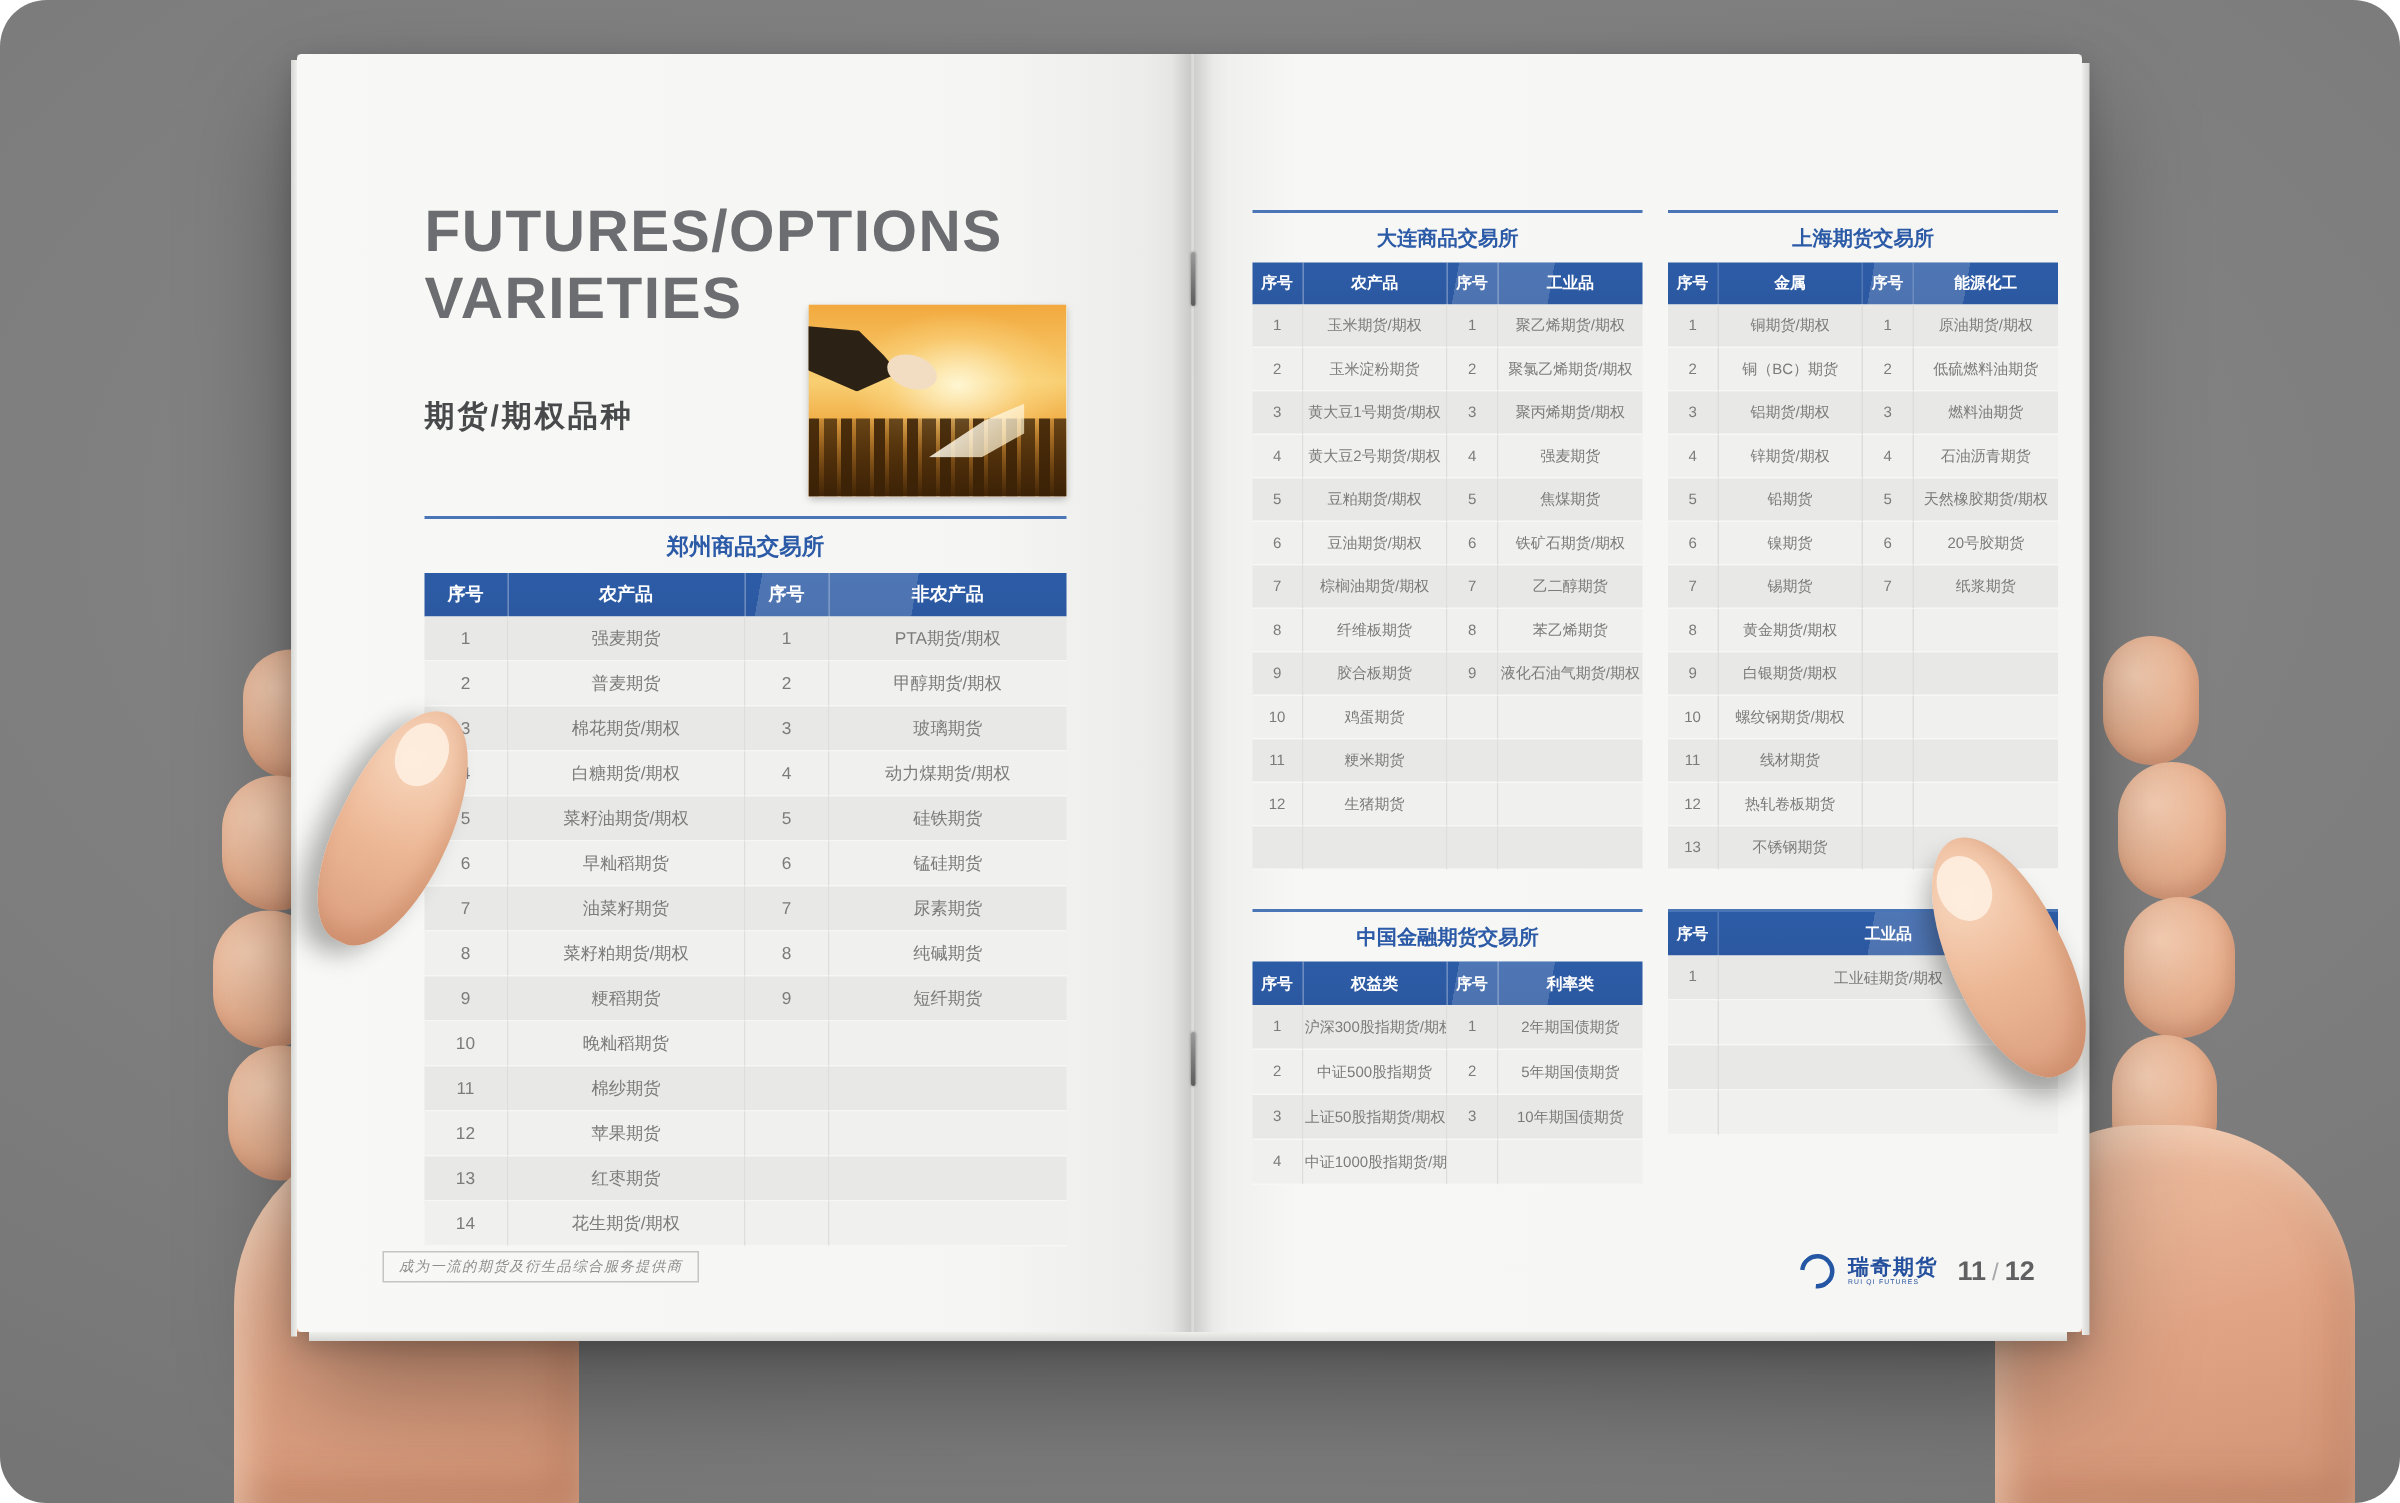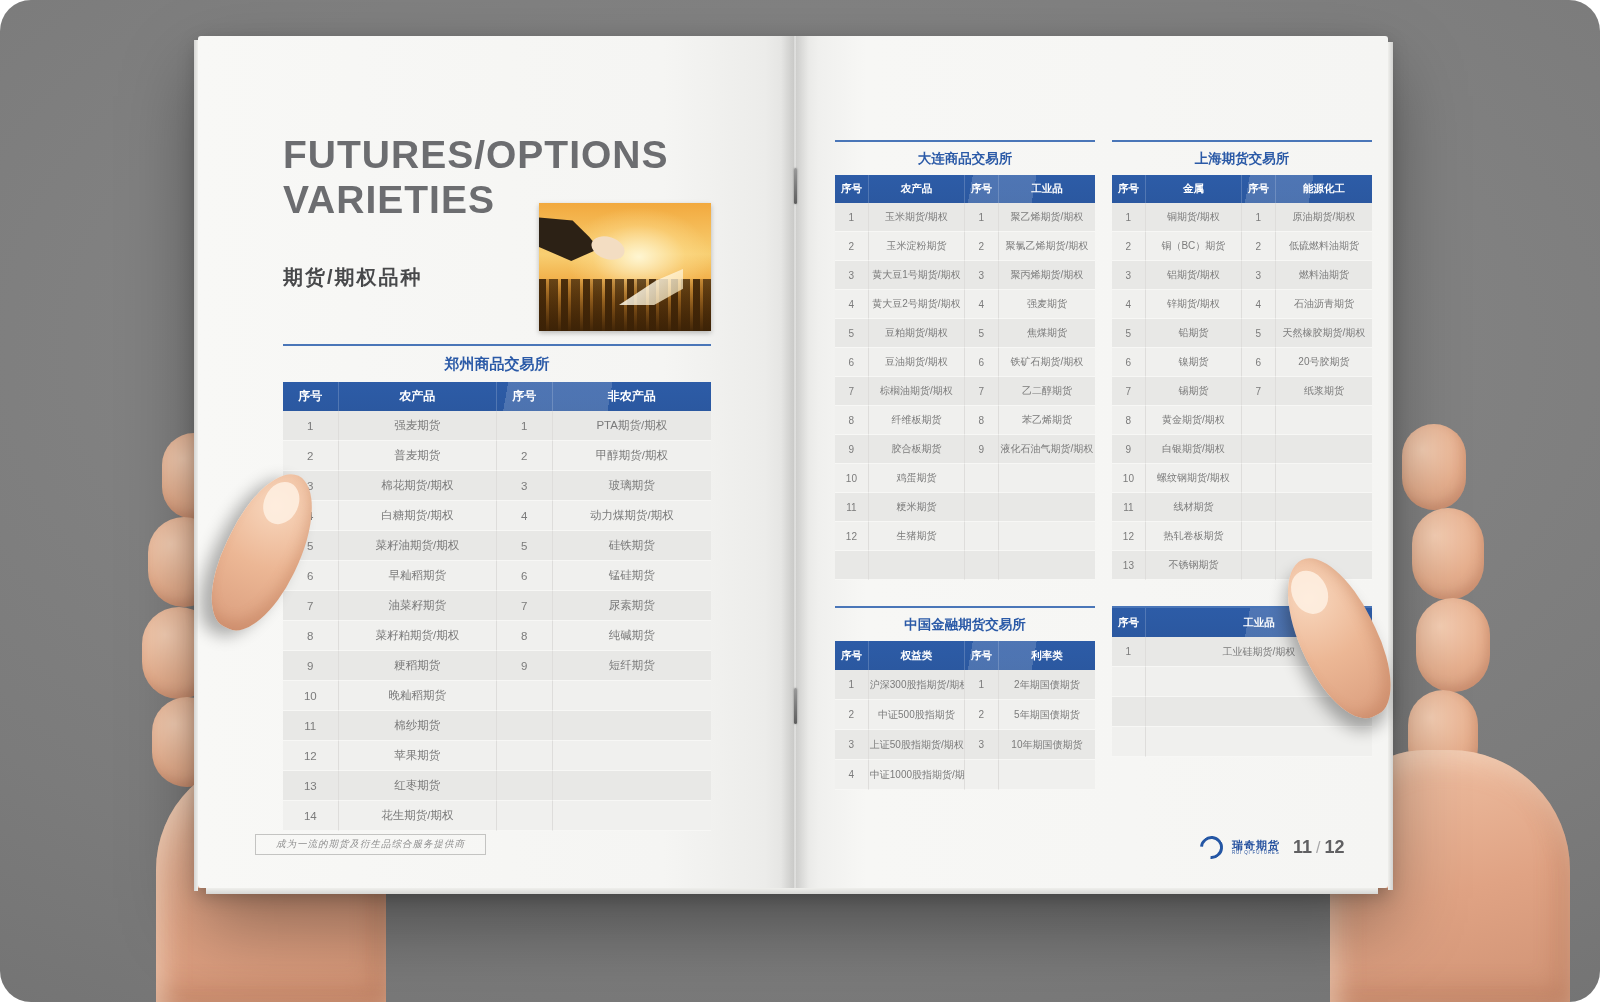--- a/index.html
+++ b/index.html
@@ -115,26 +115,26 @@
   .rp-top{top:104px;} .rp-bottom{top:570px;}
   .rp-grid .tbl-block{position:relative;}
   .rp-grid .tbl-title{font-size:13.5px;padding:8px 0 7px 0;}
   .rp-grid th{height:26px;font-size:10.5px;}
   .rp-grid td{height:26px;font-size:10px;}
   .rp-bottom th{height:27px;} .rp-bottom td{height:27px;}
 
   
   .footer-note{position:absolute;left:57px;top:798px;
     font-family:"Liberation Serif","DejaVu Serif",serif;font-style:italic;
-    font-size:9.5px;color:#8f8f8f;border:1px solid #c4c4c2;padding:3px 20px;letter-spacing:1px;}
+    font-size:9.5px;color:#8f8f8f;border:1px solid #c4c4c2;padding:3px 10px;letter-spacing:1px;}
   .rp-footer{position:absolute;left:405px;top:800px;display:flex;align-items:center;gap:9px;}
   .logo-swoosh{width:17px;height:17px;border:3px solid #2456a4;border-left-color:transparent;
     border-radius:50%;transform:rotate(-40deg);display:inline-block;}
   .logo-text{display:flex;flex-direction:column;line-height:1.1;}
-  .logo-cn{font-size:11px;font-weight:bold;color:#24509e;letter-spacing:1px;}
+  .logo-cn{font-size:14px;font-weight:bold;color:#24509e;letter-spacing:1px;}
   .logo-en{font-size:4.5px;color:#24509e;letter-spacing:.8px;}
   .pg{display:flex;align-items:baseline;margin-left:4px;}
   .pg-cur,.pg-tot{font-size:18px;font-weight:bold;color:#606062;}
   .pg-sep{font-size:16px;color:#a8a8aa;margin:0 4px;}
 </style>
 </head>
 <body>
 
 <div class="scene">
 

